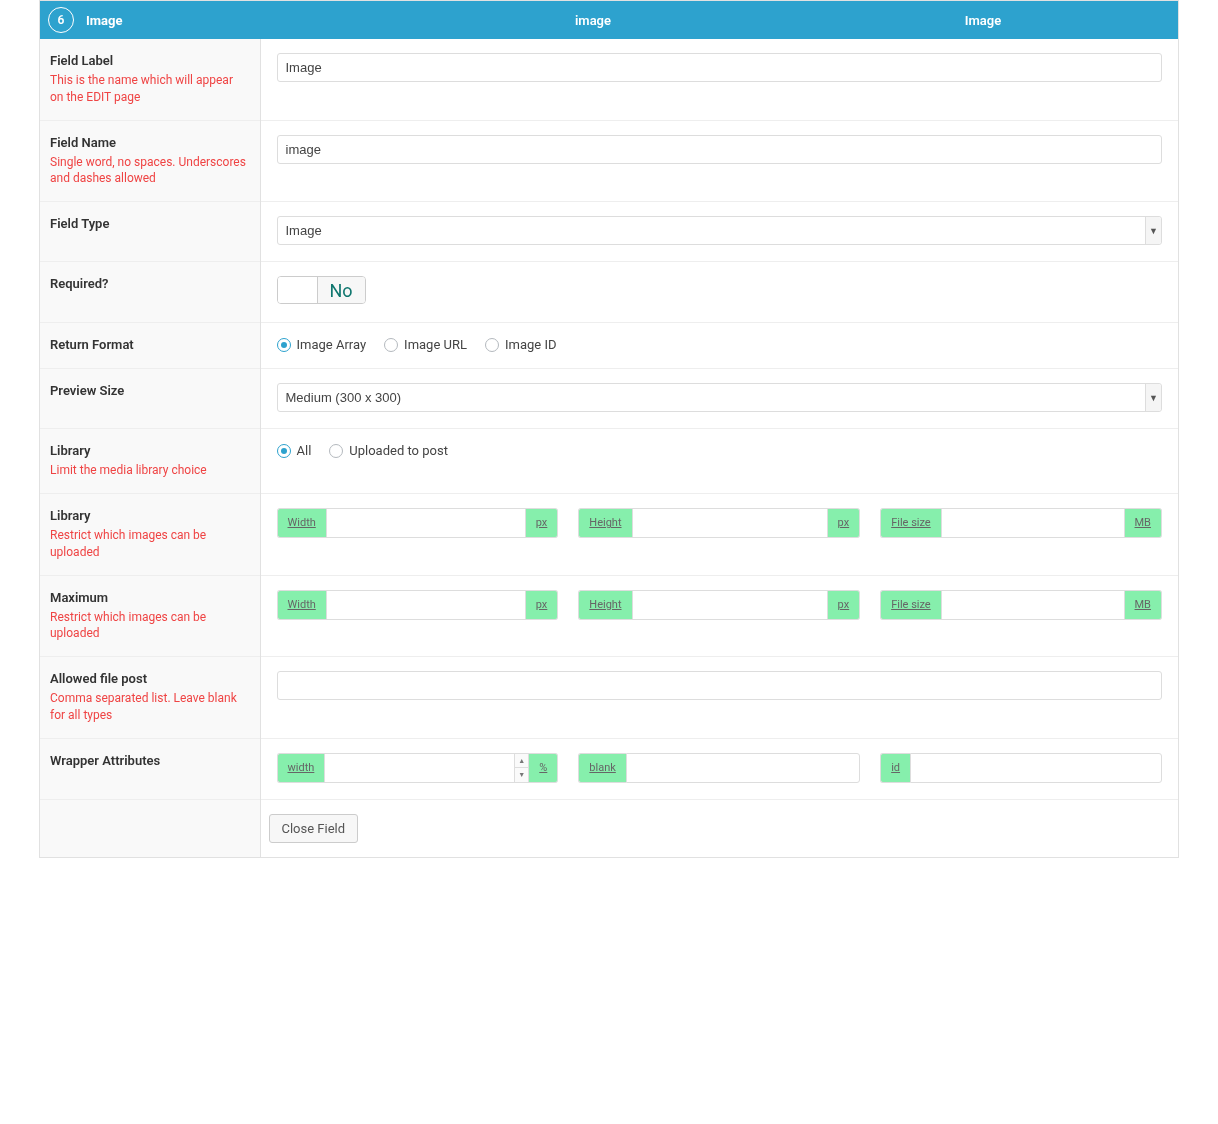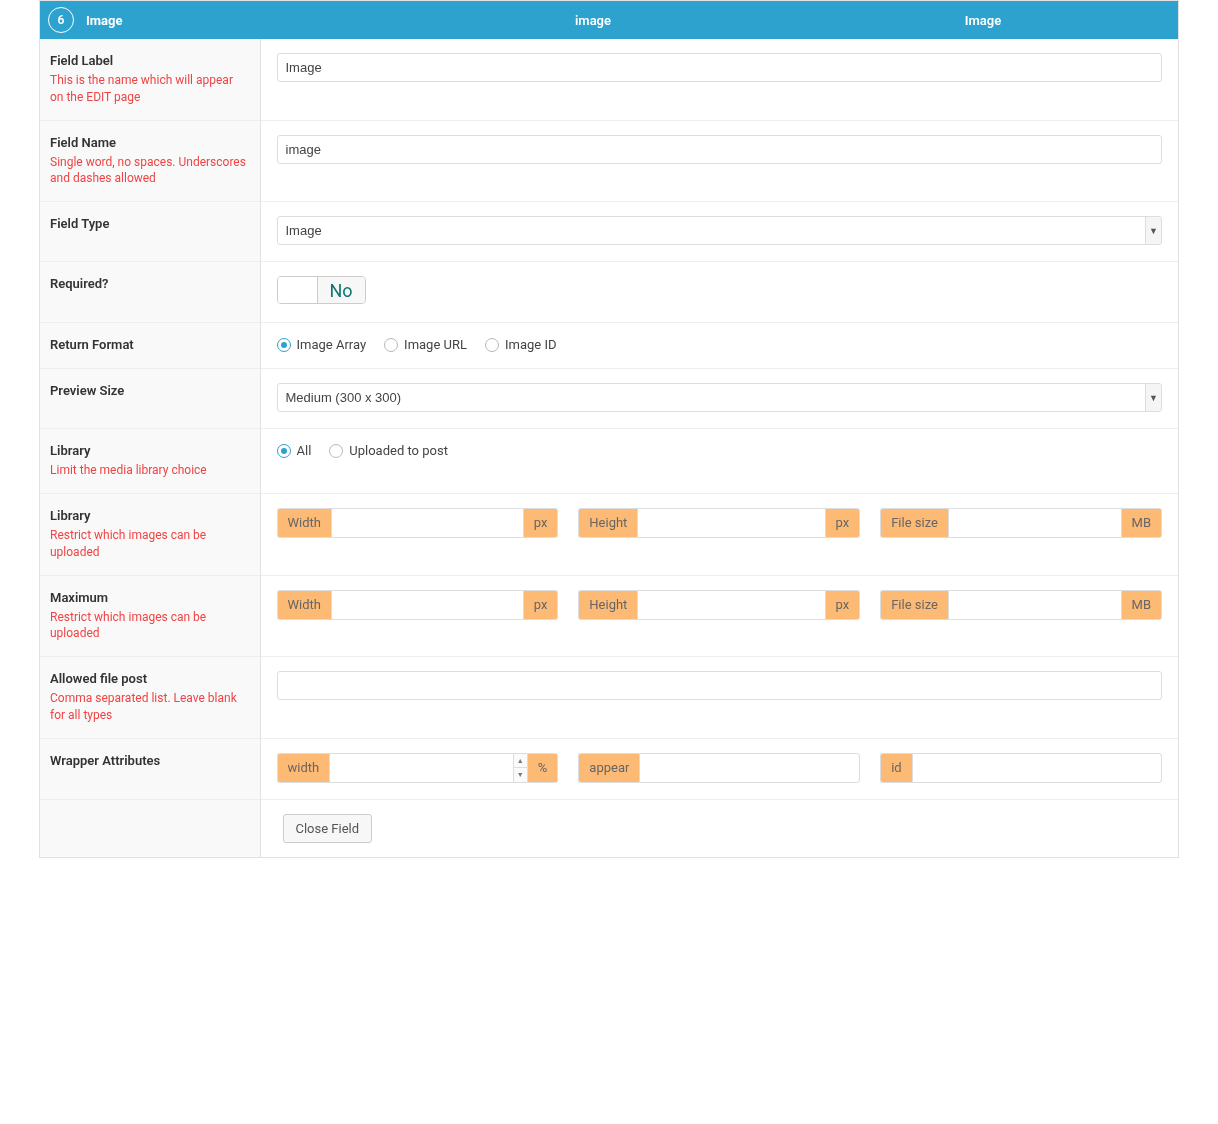--- a/index.html
+++ b/index.html
@@ -32,39 +32,39 @@
   .toggle .txt { padding:0 12px; color:#0f766e; font-size:18px; background:#f7f7f7; height:100%; display:flex; align-items:center; }
 
   .radios { display:flex; gap:18px; align-items:center; }
   .radio { display:flex; align-items:center; gap:6px; color:#444; cursor:pointer; }
   .radio .dot { width:14px; height:14px; border:1px solid #b4b9be; border-radius:50%; display:inline-flex; align-items:center; justify-content:center; background:#fff; }
   .radio.sel .dot { border-color:#2da2ce; }
   .radio.sel .dot::after { content:""; width:6px; height:6px; background:#2da2ce; border-radius:50%; }
 
   .tri { display:flex; gap:20px; }
   .tri .group { flex:1; display:flex; }
-  .addon, .suffix { background:#fdba74; border:1px solid #ddd; color:#666; font-size:13px; display:flex; align-items:center; padding:0 10px; height:30px; }
+  .addon, .suffix { background:#86efac; border:1px solid #ddd; color:#666; font-size:11px; display:flex; align-items:center; padding:0 10px; height:30px;text-decoration:underline; }
   .tri input[type=text] { border-radius:0; height:30px; }
   .tri .addon { border-right:none; border-top-left-radius:3px; border-bottom-left-radius:3px; }
   .tri .suffix { border-left:none; border-top-right-radius:3px; border-bottom-right-radius:3px; }
   .tri .mid { flex:1; }
   .tri .mid input { border-radius:0; }
 
   .wrapattr { display:flex; gap:20px; }
   .wrapattr .grp { flex:1; display:flex; }
   .wrapattr .addon { border-right:none; border-top-left-radius:3px; border-bottom-left-radius:3px; }
   .wrapattr .suffix { border-left:none; border-top-right-radius:3px; border-bottom-right-radius:3px; }
   .wrapattr input { height:30px; border-radius:0; }
   .wrapattr .spin { position:relative; flex:1; }
   .wrapattr .spin input { padding-right:18px; }
   .wrapattr .spinbtns { position:absolute; right:1px; top:1px; bottom:1px; width:14px; display:flex; flex-direction:column; }
   .wrapattr .spinbtns span { flex:1; font-size:7px; display:flex; align-items:center; justify-content:center; color:#777; border-left:1px solid #ddd; background:#fafafa; }
   .wrapattr .spinbtns span:first-child { border-bottom:1px solid #ddd; }
 
-  .footer-row td.input { padding:14px 22px; }
+  .footer-row td.input { padding:14px 8px; }
   .btn { display:inline-block; border:1px solid #ccc; border-radius:3px; padding:6px 12px; background:#f7f7f7; color:#555; font-size:13px; cursor:pointer; }
 </style>
 </head>
 <body>
 
 <div class="wrap">
 
   <div class="header">
     <div class="badge">6</div>
     <div class="col1"><span>Image</span></div>
@@ -251,21 +251,21 @@
             <div class="spin">
               <input type="text" style="">
               <div class="spinbtns">
                     <span>▲</span>
                     <span>▼</span>
                   </div>
             </div>
             <span class="suffix">%</span>
           </div>
           <div class="grp">
-            <span class="addon">appear</span>
+            <span class="addon">blank</span>
             <input type="text" style="border-top-right-radius: 3px; border-bottom-right-radius: 3px;">
           </div>
           <div class="grp">
             <span class="addon">id</span>
             <input type="text" style="border-top-right-radius: 3px; border-bottom-right-radius: 3px;">
           </div>
         </div>
       </td>
     </tr>
 

